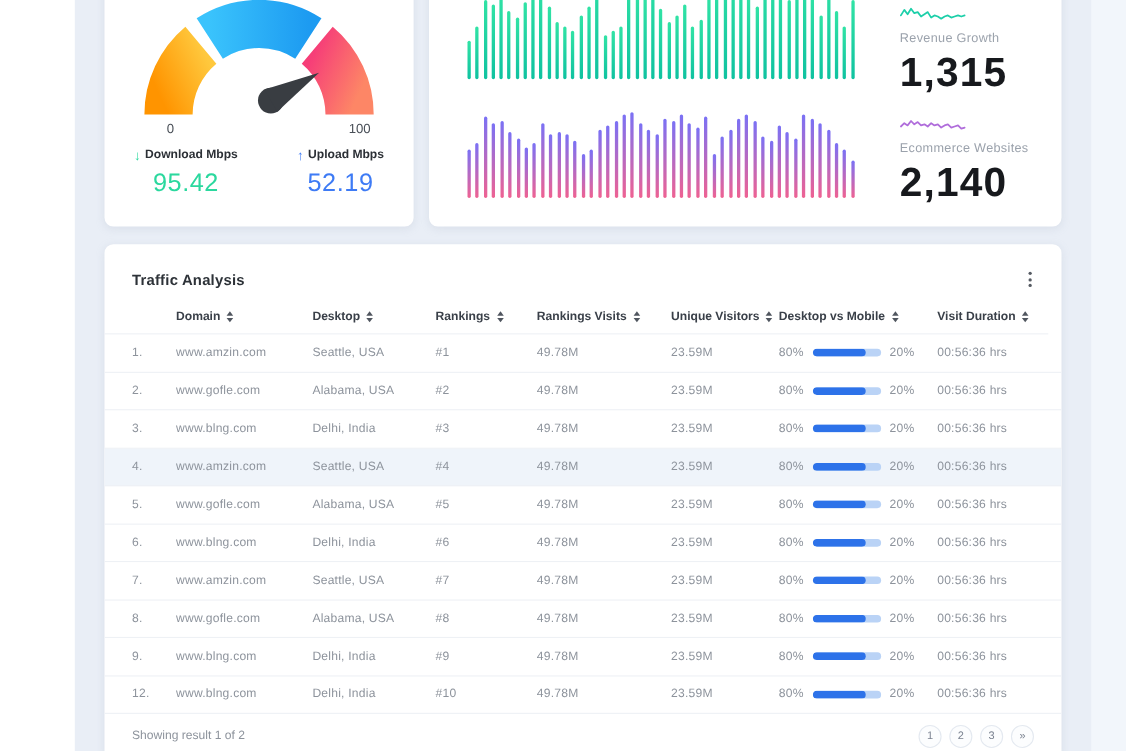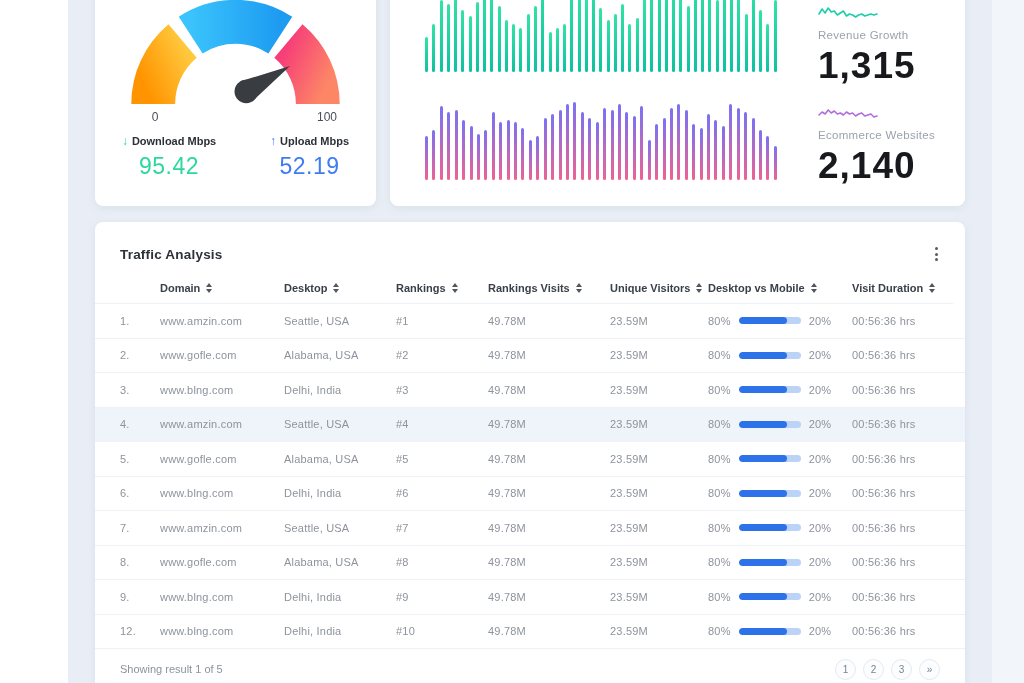--- a/index.html
+++ b/index.html
@@ -456,21 +456,21 @@
           <span class="split-track">
             <span class="split-fill" style="width: 78%; display: block;"></span>
           </span>
           <span>20%</span>
         </div>
         <div class="td">00:56:36 hrs</div>
       </div>
     </div>
 
   <div class="tfoot">
-    <span class="foot-text">Showing result 1 of 5</span>
+    <span class="foot-text">Showing result 1 of 2</span>
     <div class="pager" id="pager">
         <div class="page-btn">1</div>
         <div class="page-btn">2</div>
         <div class="page-btn">3</div>
         <div class="page-btn">»</div>
       </div>
   </div>
 </div>
 
 </body></html>

